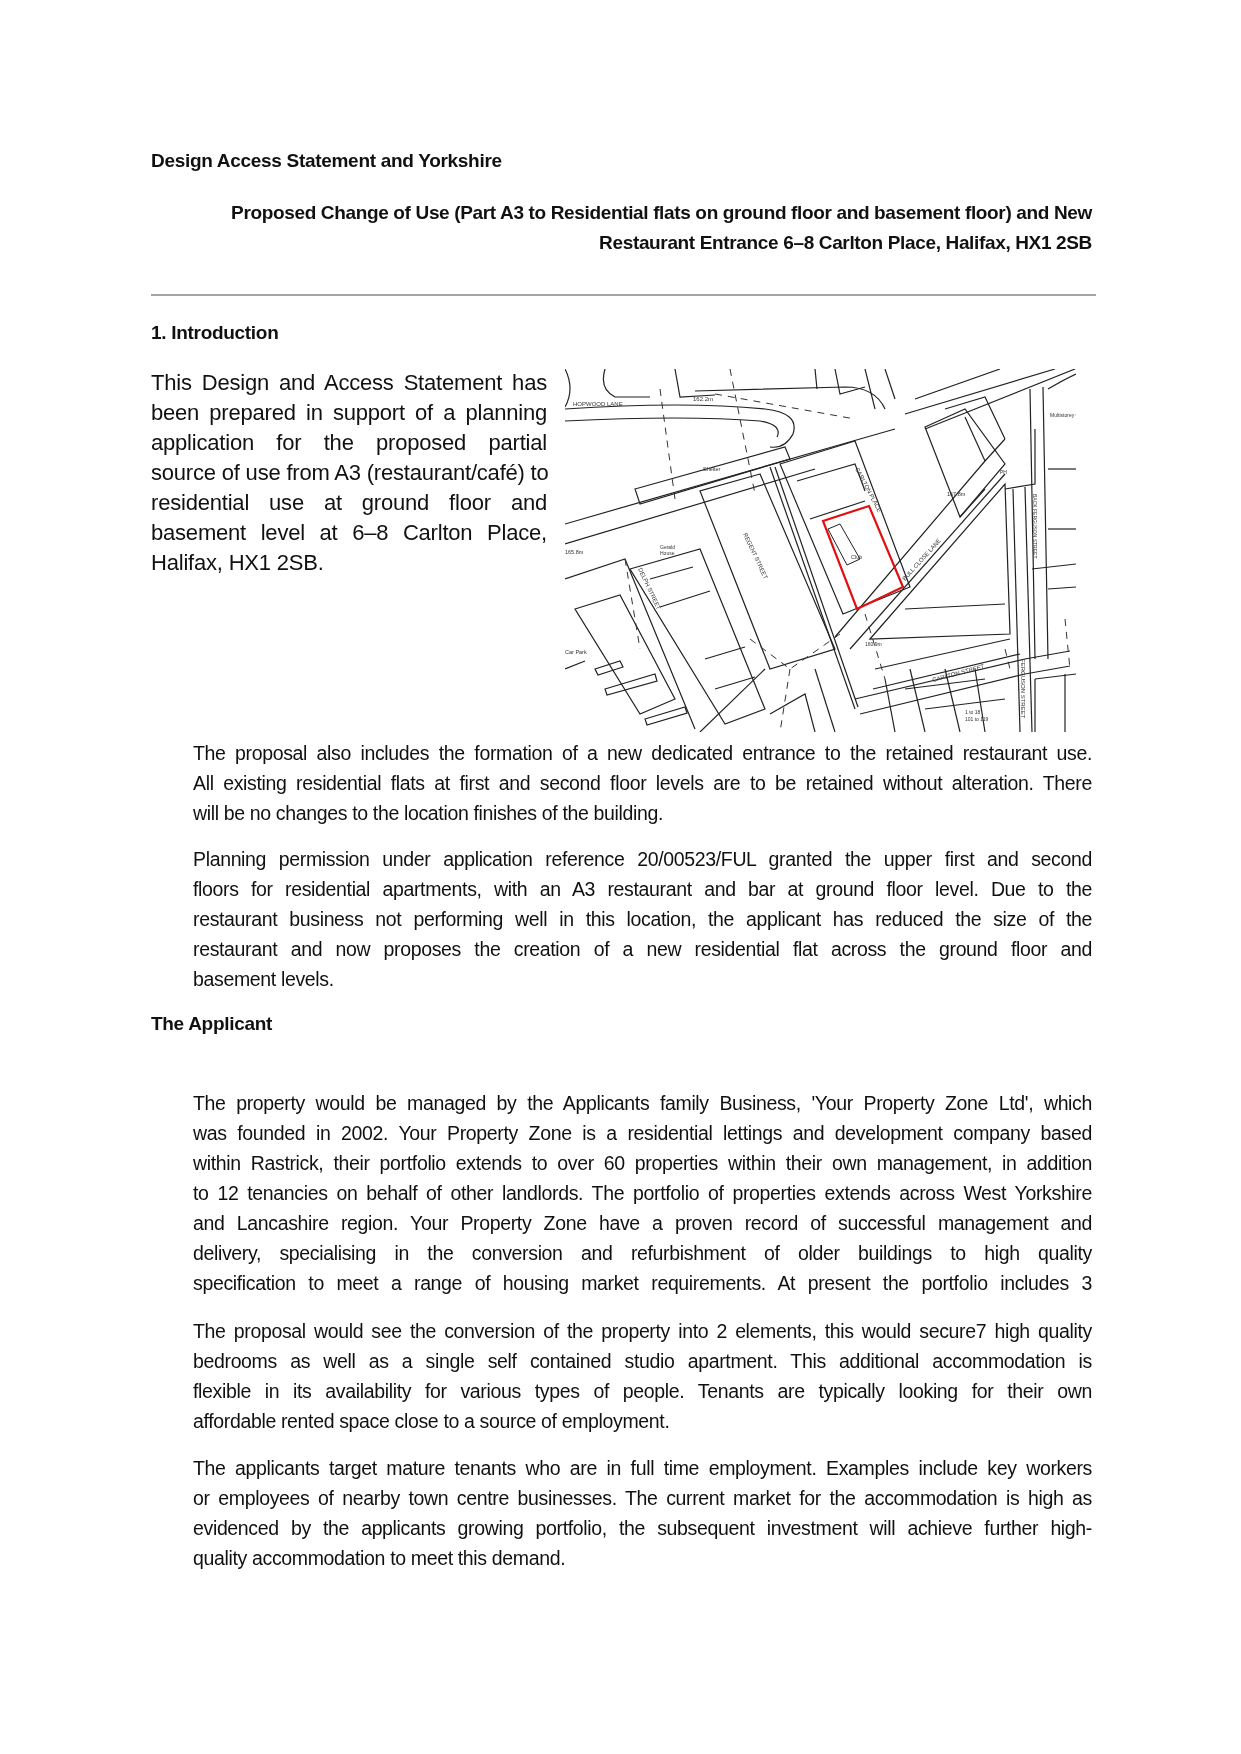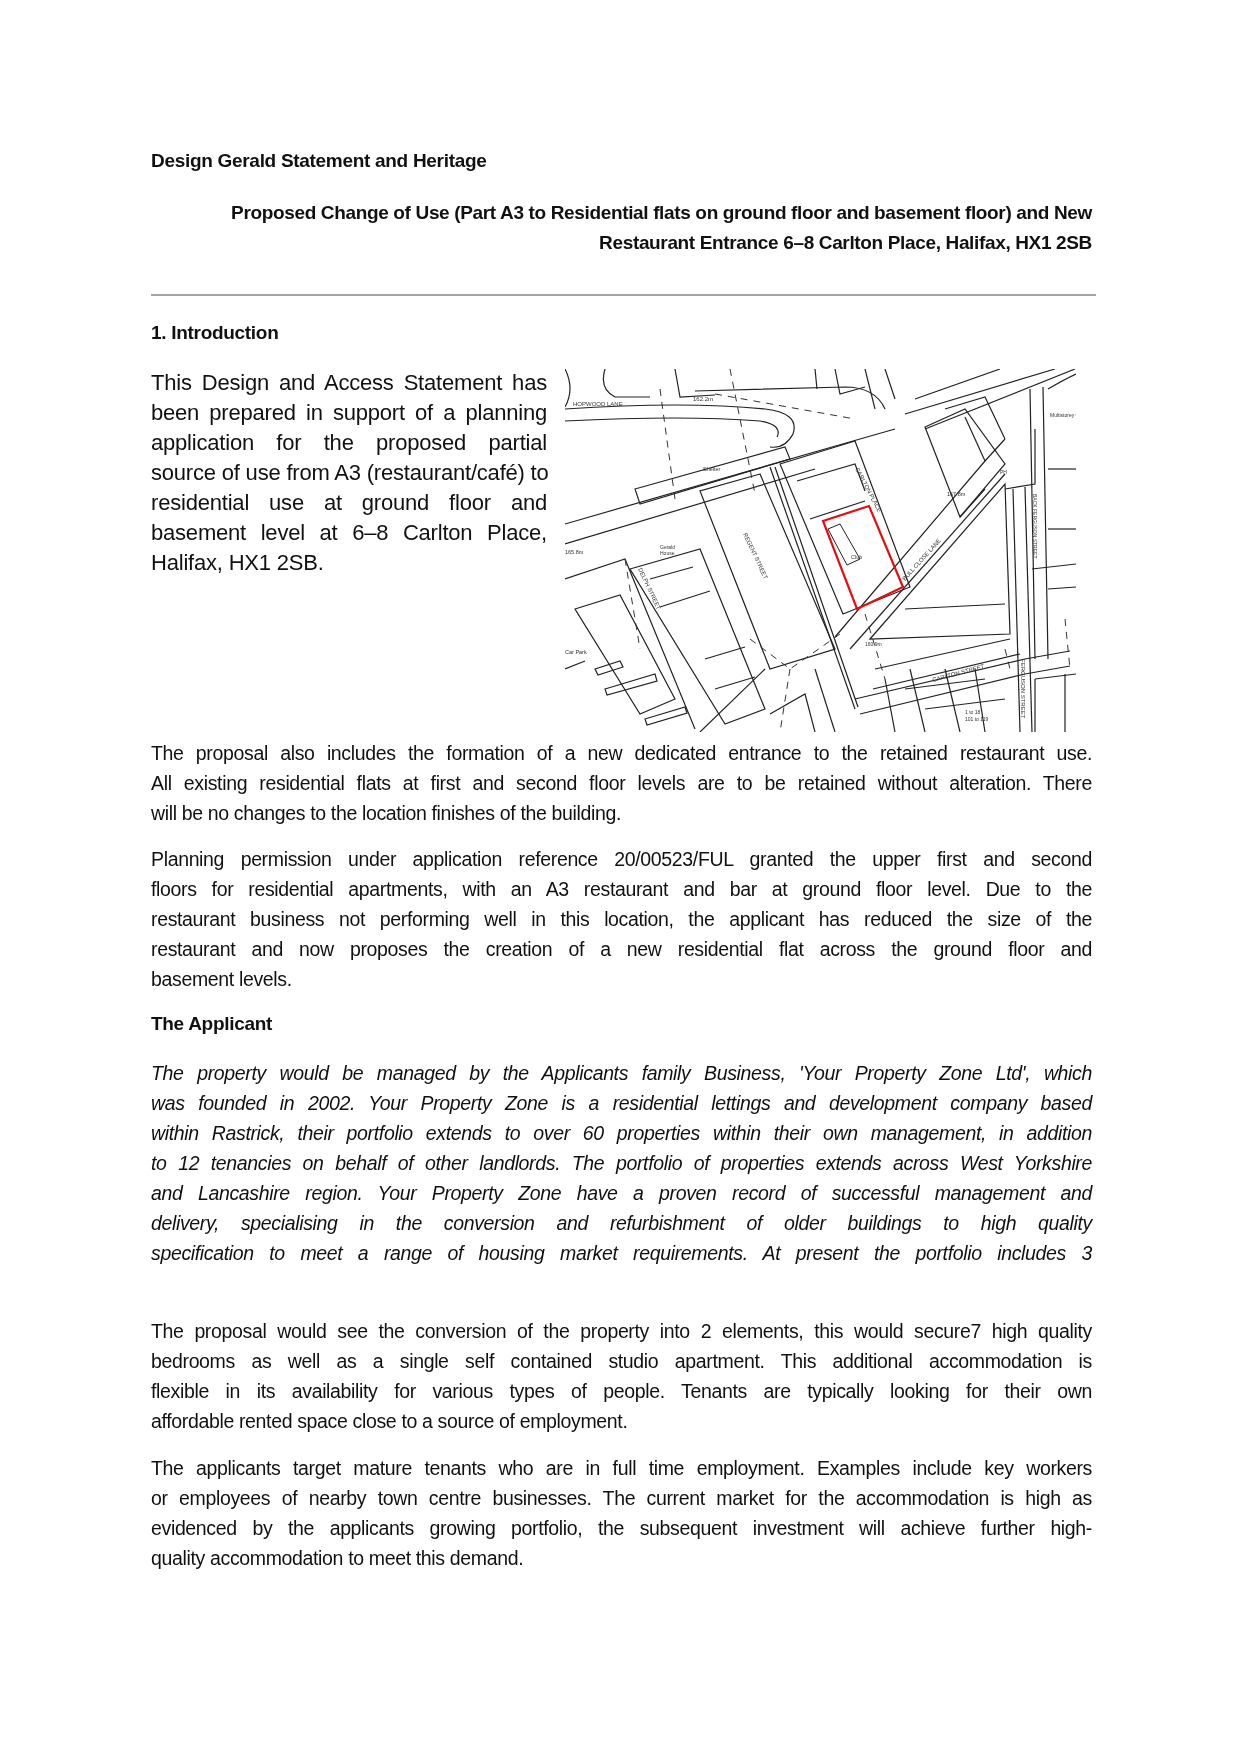--- a/index.html
+++ b/index.html
@@ -80,33 +80,33 @@
     }
     .map svg { display: block; }
     .para {
       position: absolute;
       left: 0;
       width: 941px;
       font-size: 19.5px;
       line-height: 30px;
       letter-spacing: -0.35px;
     }
-    .para span { display: block; white-space: nowrap; text-align: justify; text-align-last: justify; }
+    .para span { display: block; white-space: nowrap; text-align: justify; text-align-last: justify; margin-left: 42px; }
     .para span.last { text-align-last: left; }
     .map-label {
       font-family: "Liberation Sans", sans-serif;
       fill: #333333;
     }
   </style>
 </head>
 <body>
 
 <div class="page">
 
-  <div class="doc-title">Design Gerald Statement and Heritage</div>
+  <div class="doc-title">Design Access Statement and Yorkshire</div>
 
   <div class="doc-subtitle">
     <span>Proposed Change of Use (Part A3 to Residential flats on ground floor and basement floor) and New</span>
     <span>Restaurant Entrance 6–8 Carlton Place, Halifax, HX1 2SB</span>
   </div>
 
   <div class="rule"></div>
 
   <div class="section-heading" style="top:286px; margin-top:36px;">1. Introduction</div>
 
@@ -256,21 +256,21 @@
   <div class="para" style="top:844px;">
     <span>Planning permission under application reference 20/00523/FUL granted the upper first and second</span>
     <span>floors for residential apartments, with an A3 restaurant and bar at ground floor level. Due to the</span>
     <span>restaurant business not performing well in this location, the applicant has reduced the size of the</span>
     <span>restaurant and now proposes the creation of a new residential flat across the ground floor and</span>
     <span class="last">basement levels.</span>
   </div>
 
   <div class="section-heading" style="top:1013px;">The Applicant</div>
 
-  <div class="para" style="top:1058px;font-style:italic;">
+  <div class="para" style="top:1088px;">
     <span>The property would be managed by the Applicants family Business, 'Your Property Zone Ltd', which</span>
     <span>was founded in 2002. Your Property Zone is a residential lettings and development company based</span>
     <span>within Rastrick, their portfolio extends to over 60 properties within their own management, in addition</span>
     <span>to 12 tenancies on behalf of other landlords. The portfolio of properties extends across West Yorkshire</span>
     <span>and Lancashire region. Your Property Zone have a proven record of successful management and</span>
     <span>delivery, specialising in the conversion and refurbishment of older buildings to high quality</span>
     <span>specification to meet a range of housing market requirements. At present the portfolio includes 3</span>
   </div>
 
   <div class="para" style="top:1316px;">

